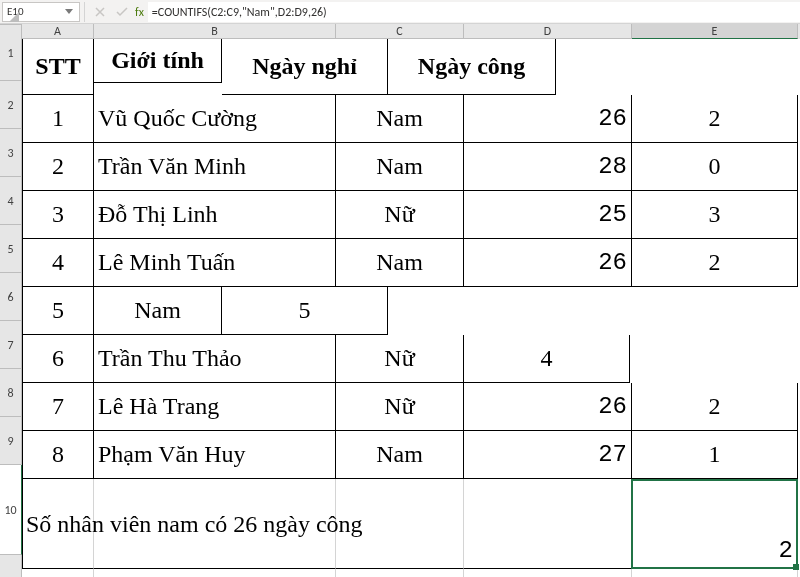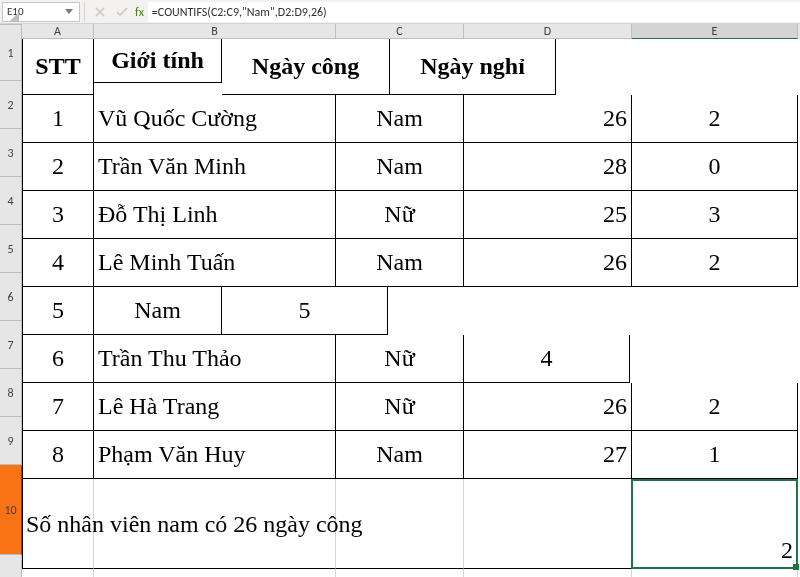--- a/index.html
+++ b/index.html
@@ -108,21 +108,21 @@
     .row-header {
       background: #e6e6e6;
       border-right: 1px solid #bdbdbd;
       border-bottom: 1px solid #bdbdbd;
       display: flex;
       align-items: center;
       justify-content: center;
       font-size: 12px;
       color: #424242;
     }
-    .row-header.row-10 { background: #f97316; border-right-color: #217346; }
+    .row-header.row-10 { background: #ffffff; border-right-color: #217346; }
     .cells { position: relative; }
     .vcol { display: flex; flex-direction: column; }
     .hrow { display: flex; }
     .cell {
       border-right: 1px solid #d4d4d4;
       border-bottom: 1px solid #d4d4d4;
       font-size: 24px;
       font-family: "Times New Roman", serif;
       display: flex;
       align-items: center;
@@ -131,21 +131,21 @@
       overflow: hidden;
       white-space: nowrap;
       position: relative;
       background: #fff;
     }
     .cell.hdr { font-weight: bold; justify-content: center; border-bottom: 1px solid #000;}
     .cell.bord-r { border-right: 1px solid #000; }
     .cell.bord-b { border-bottom: 1px solid #000; }
     .cell.bord-l { border-left: 1px solid #000; }
     .cell.center { justify-content: center; }
-    .cell.right { justify-content: flex-end; }
+    .cell.right { justify-content: flex-end; font-family: Liberation Mono, monospace; }
     .selected-outline {
       position: absolute;
       border: 2px solid #217346;
       pointer-events: none;
       z-index: 5;
     }
     .fill-handle {
       position: absolute;
       width: 6px;
       height: 6px;
@@ -221,22 +221,22 @@
       <div class="col-header" style="width:128px">C</div>
       <div class="col-header" style="width:168px">D</div>
       <div class="col-header col-E" style="width:166px">E</div>
     </div>
 
     <div class="cells">
 
       <div class="hrow">
         <div class="cell hdr bord-r bord-l" style="width:72px;height:56px">STT</div>
         <div class="cell hdr bord-r" style="width:128px;height:44px">Giới tính</div>
+        <div class="cell hdr bord-r" style="width:166px;height:56px;overflow:visible">Ngày nghỉ</div>
         <div class="cell hdr bord-r" style="width:168px;height:56px">Ngày công</div>
-        <div class="cell hdr bord-r" style="width:166px;height:56px;overflow:visible">Ngày nghỉ</div>
       </div>
 
       <div class="hrow">
         <div class="cell center bord-r bord-l bord-b" style="width:72px;height:48px">1</div>
         <div class="cell bord-r bord-b" style="width:242px;height:48px">Vũ Quốc Cường</div>
         <div class="cell center bord-r bord-b" style="width:128px;height:48px">Nam</div>
         <div class="cell right bord-r bord-b" style="width:168px;height:48px">26</div>
         <div class="cell center bord-r bord-b" style="width:166px;height:48px">2</div>
       </div>
       <div class="hrow">

